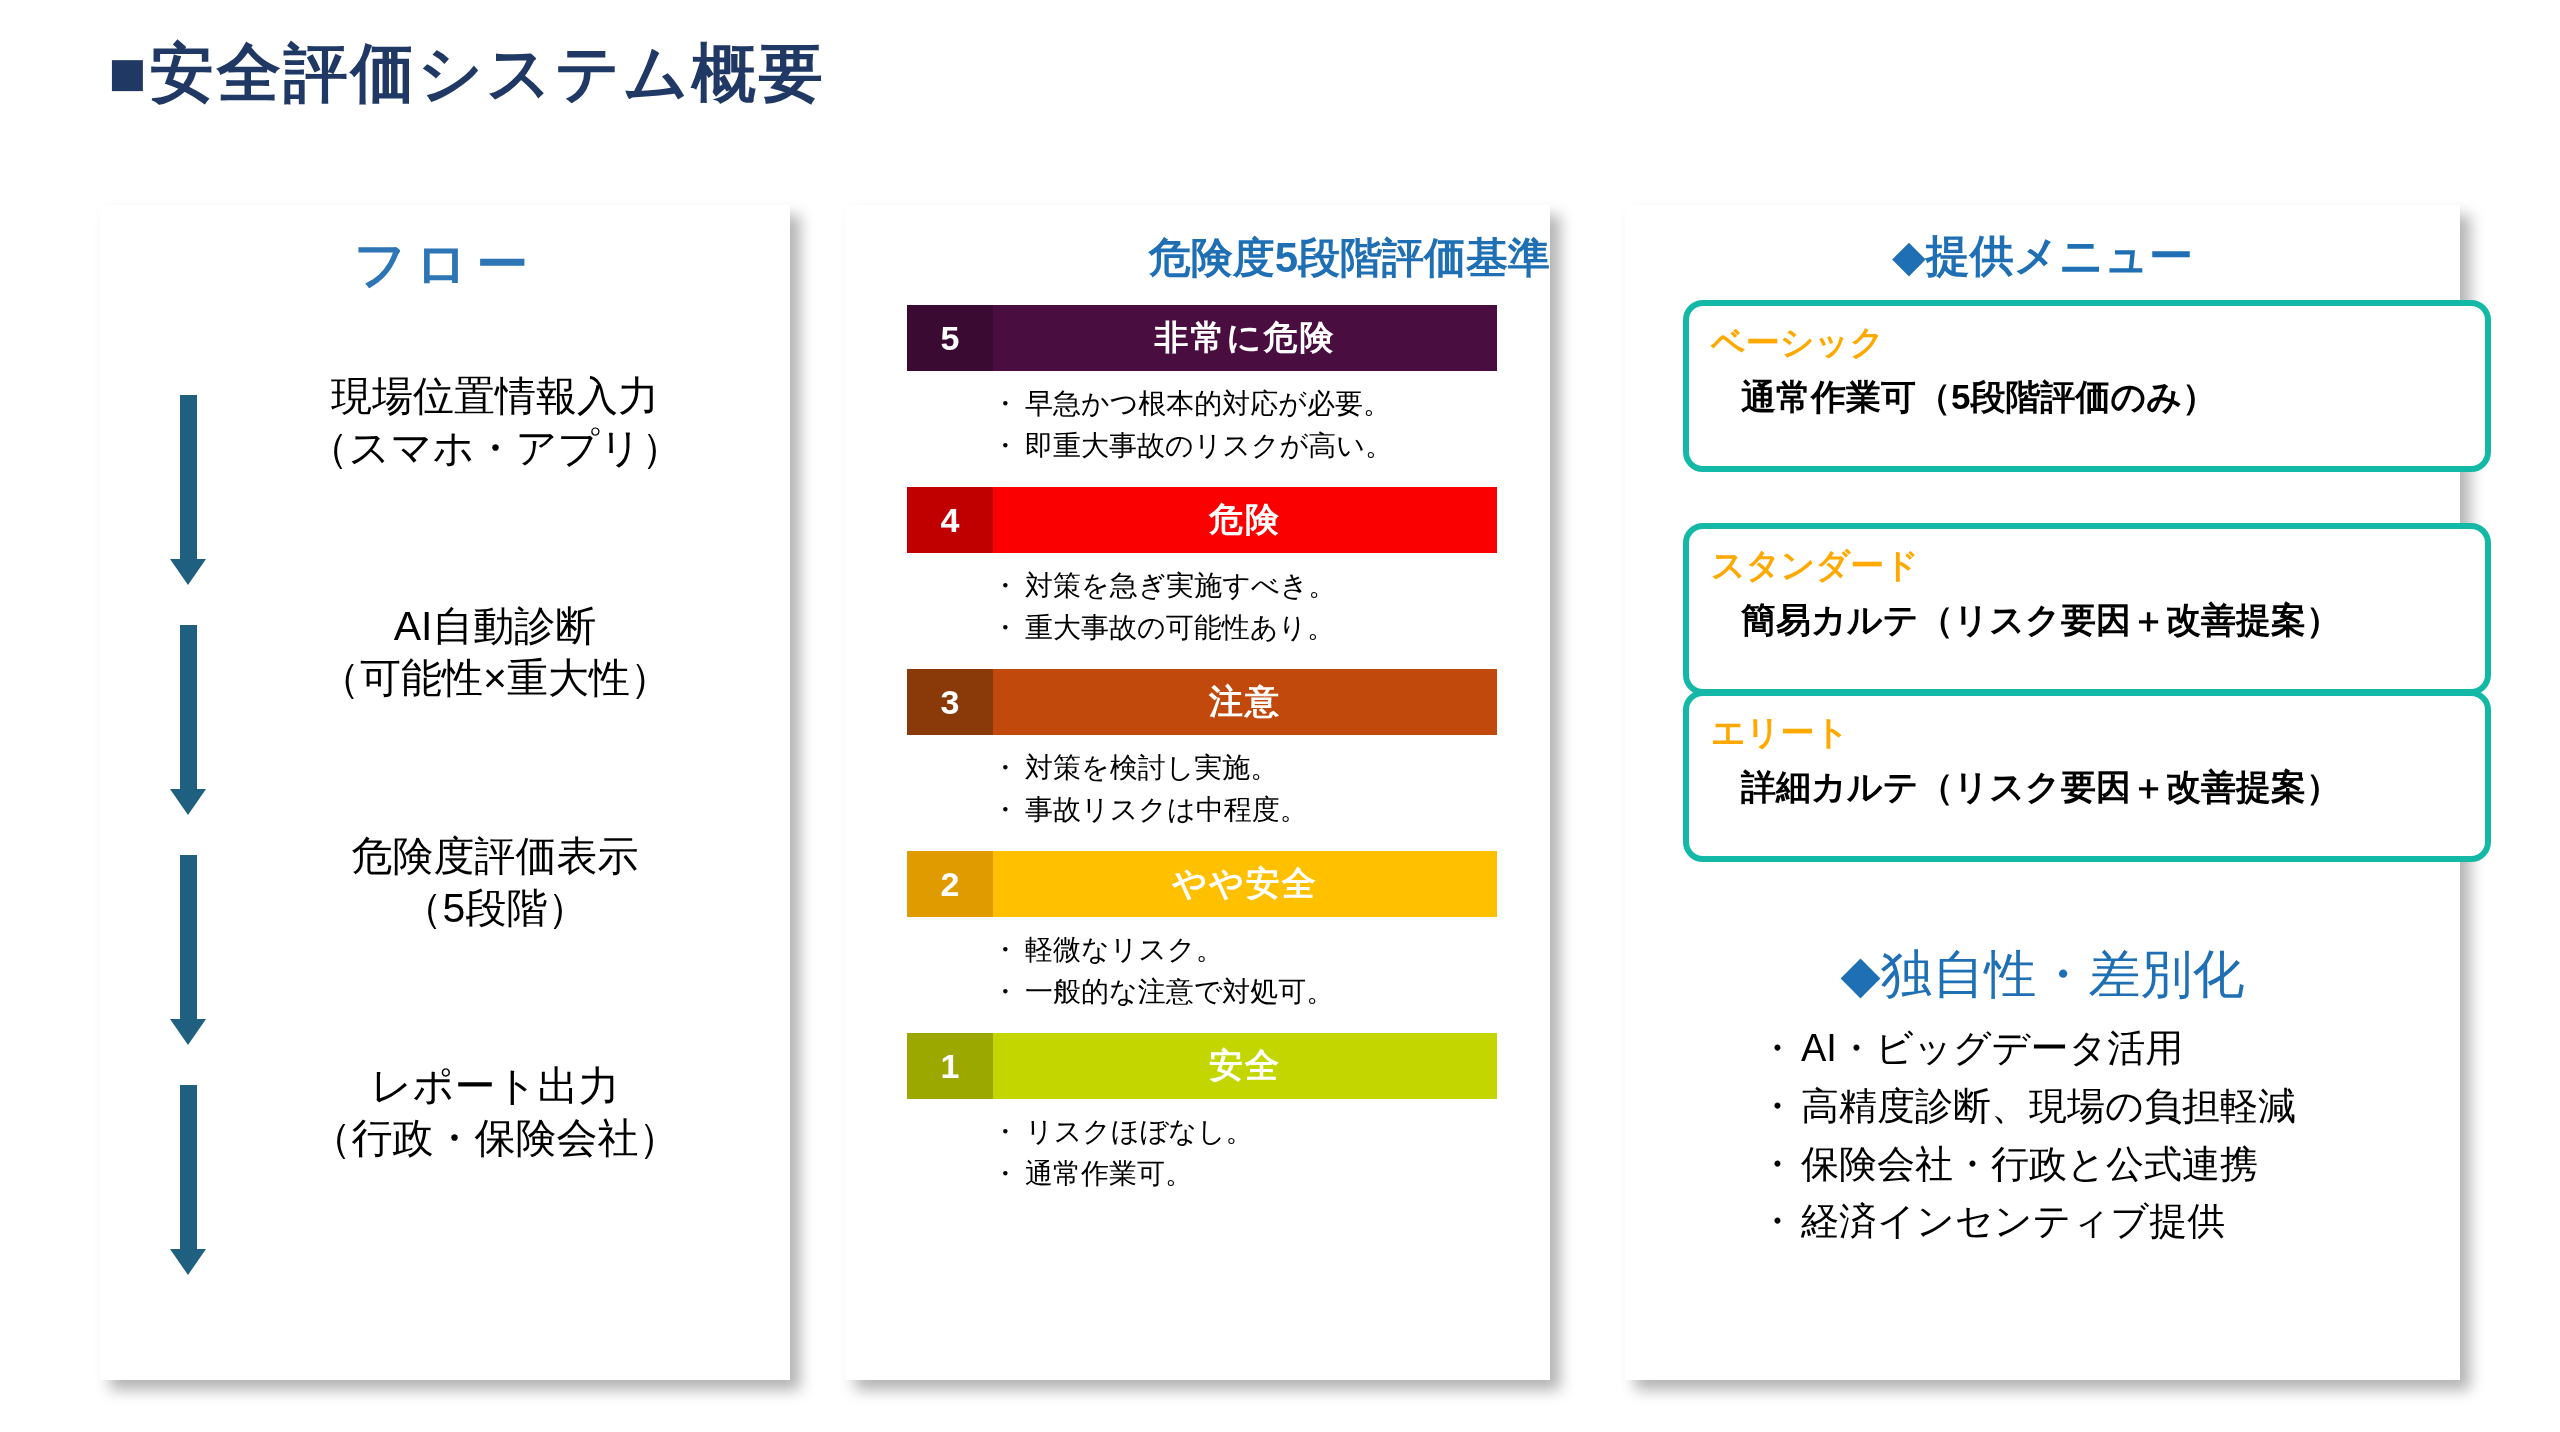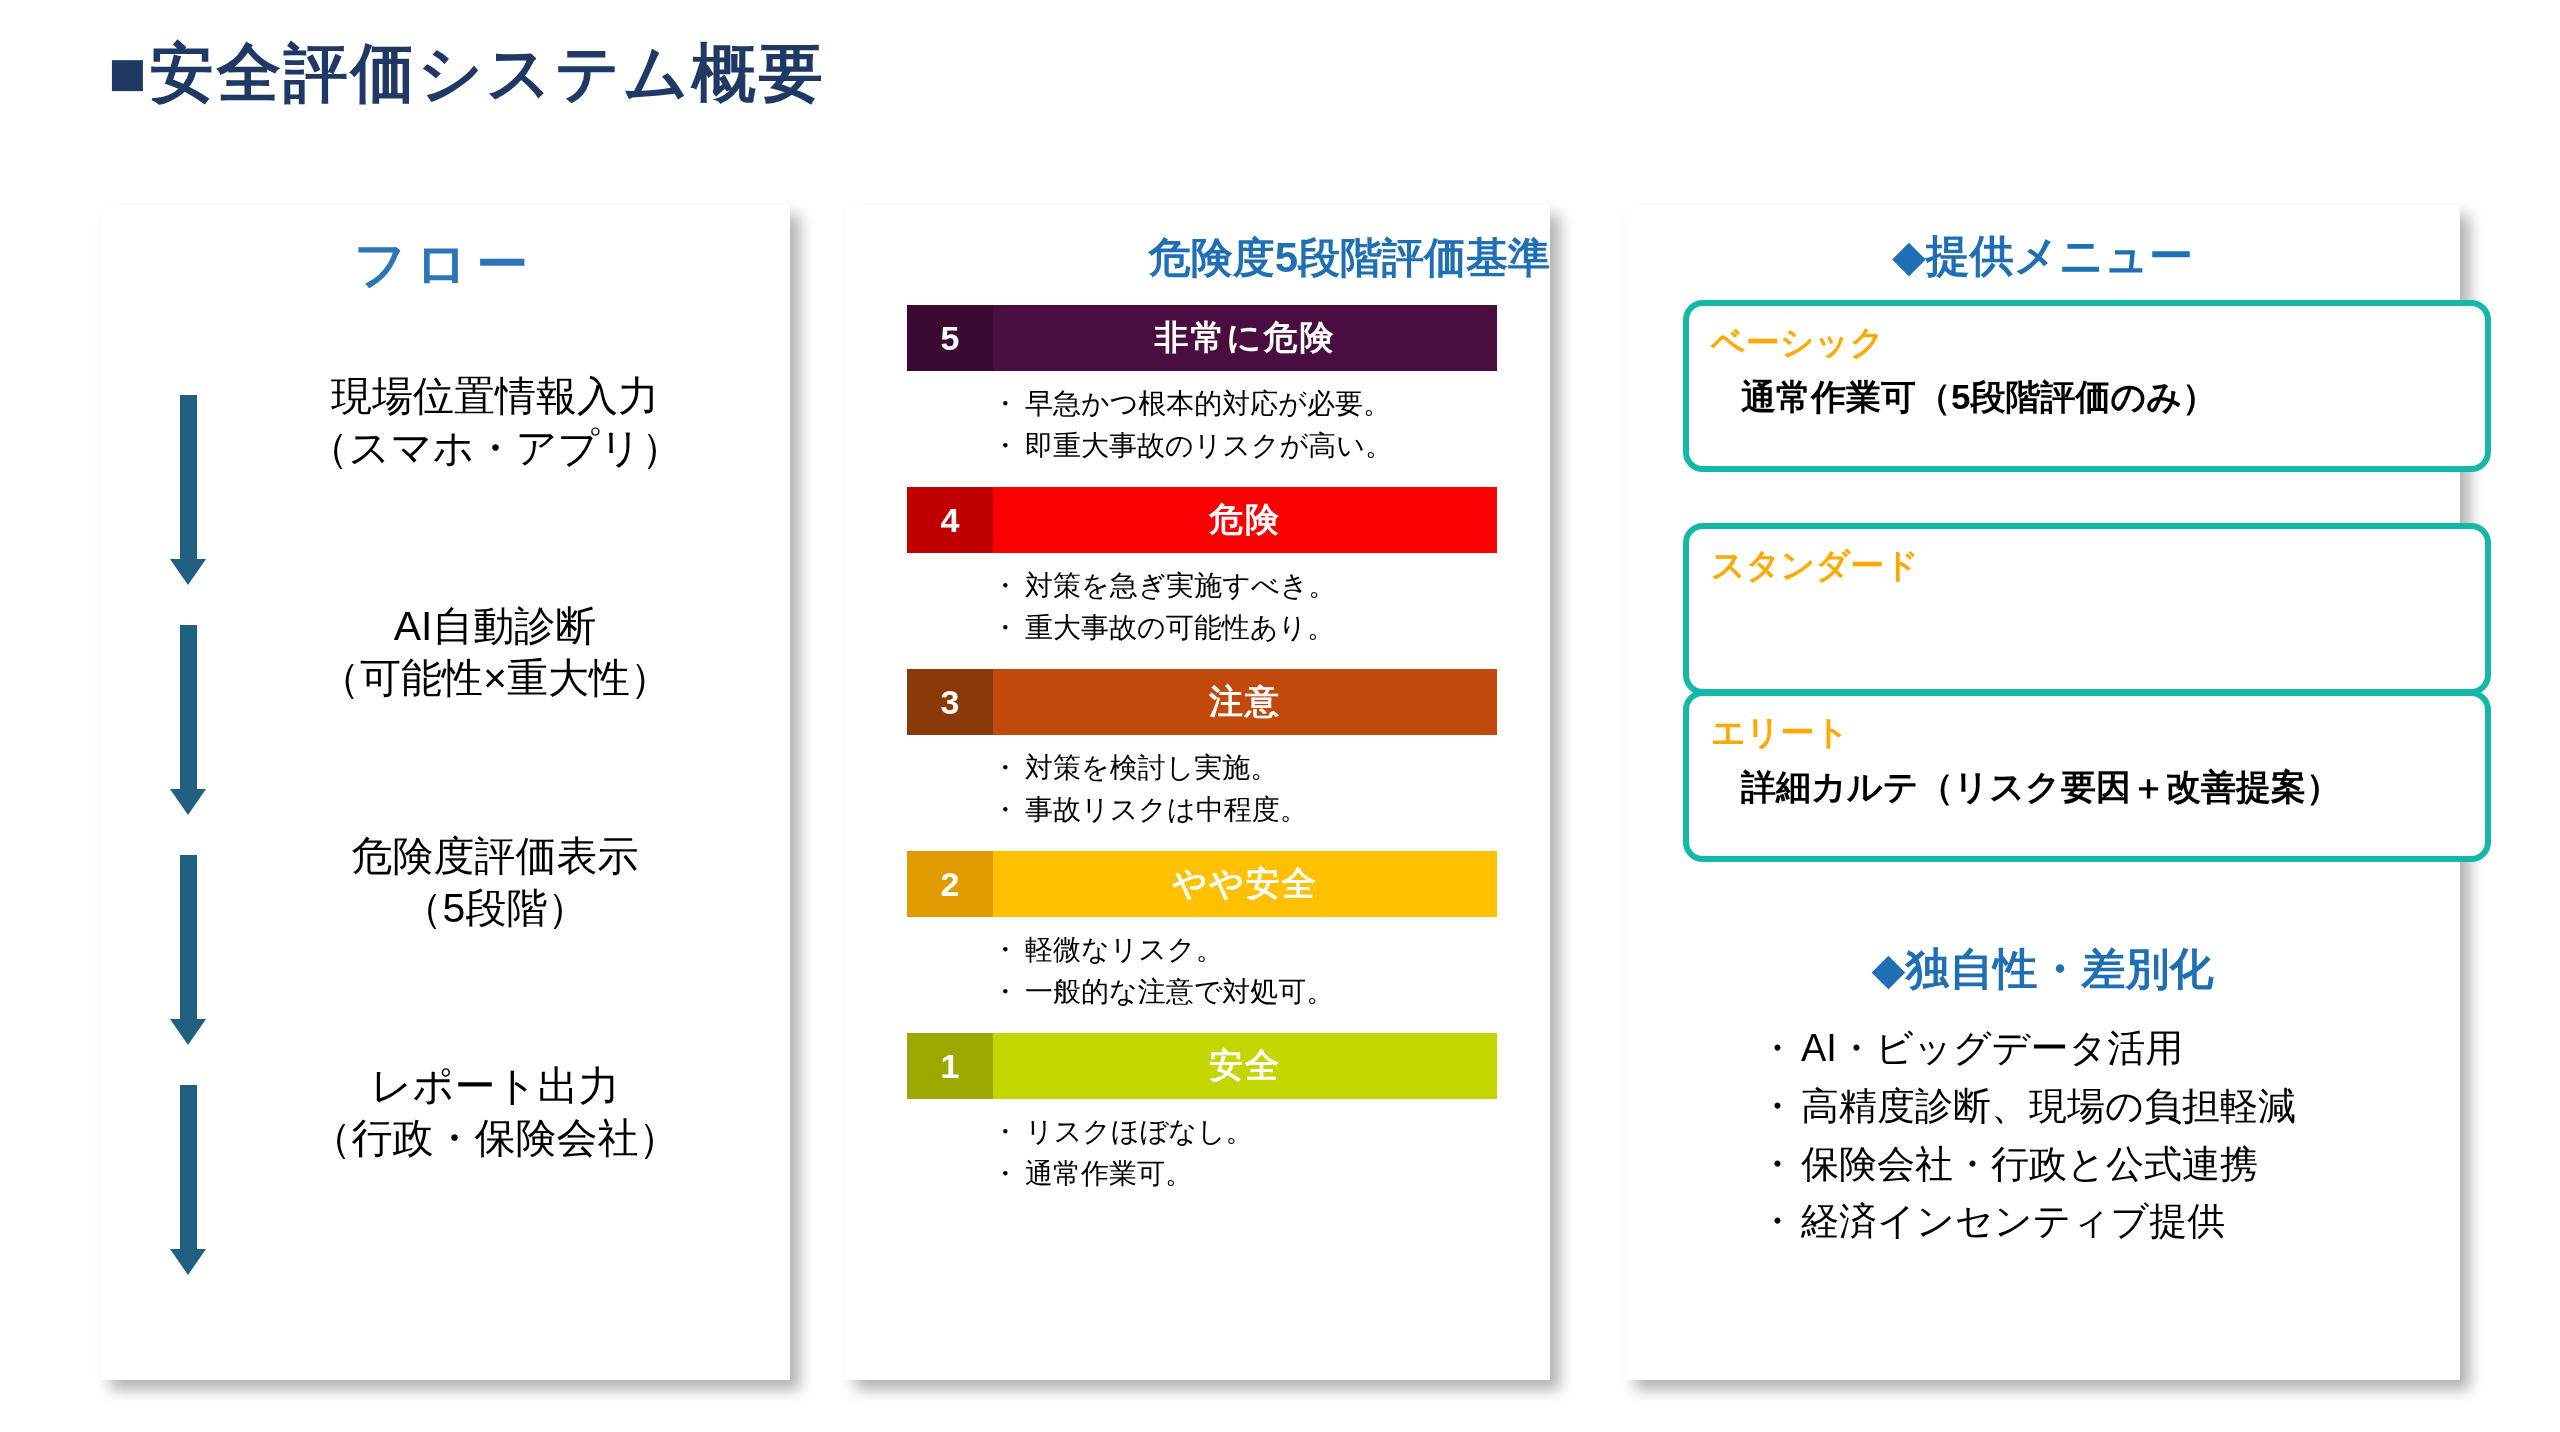--- a/index.html
+++ b/index.html
@@ -213,23 +213,23 @@
   }
   #menu-card-0 { top: 95px; height: 172px; }
   #menu-card-1 { top: 290px; height: 172px; margin-top: 28px; }
   #menu-card-2 { top: 485px; height: 172px; }
 
   #unique-heading {
     position: absolute;
     left: 0;
     top: 735px;
     width: 100%;
-    font-size: 44px;
+    font-size: 52px;
     color: #1f6fb5;
-    font-weight: bold;
+    font-weight: normal;
     text-align: center;
   }
   #unique-list {
     position: absolute;
     left: 128px;
     top: 815px;
     width: 680px;
   }
   .unique-item {
     display: flex;
@@ -365,20 +365,21 @@
 
 <div class="panel" id="panel-menu">
   <div class="panel-heading" id="menu-heading">◆提供メニュー</div>
 
   <div class="menu-card" id="menu-card-0">
     <div class="card-title">ベーシック</div>
     <div class="card-desc">通常作業可（5段階評価のみ）</div>
   </div>
   <div class="menu-card" id="menu-card-1">
     <div class="card-title">スタンダード</div>
+    <div class="card-desc">簡易カルテ（リスク要因＋改善提案）</div>
   </div>
   <div class="menu-card" id="menu-card-2">
     <div class="card-title">エリート</div>
     <div class="card-desc">詳細カルテ（リスク要因＋改善提案）</div>
   </div>
 
   <div id="unique-heading">◆独自性・差別化</div>
   <div id="unique-list">
       <div class="unique-item">
         <span class="bullet">・</span>

